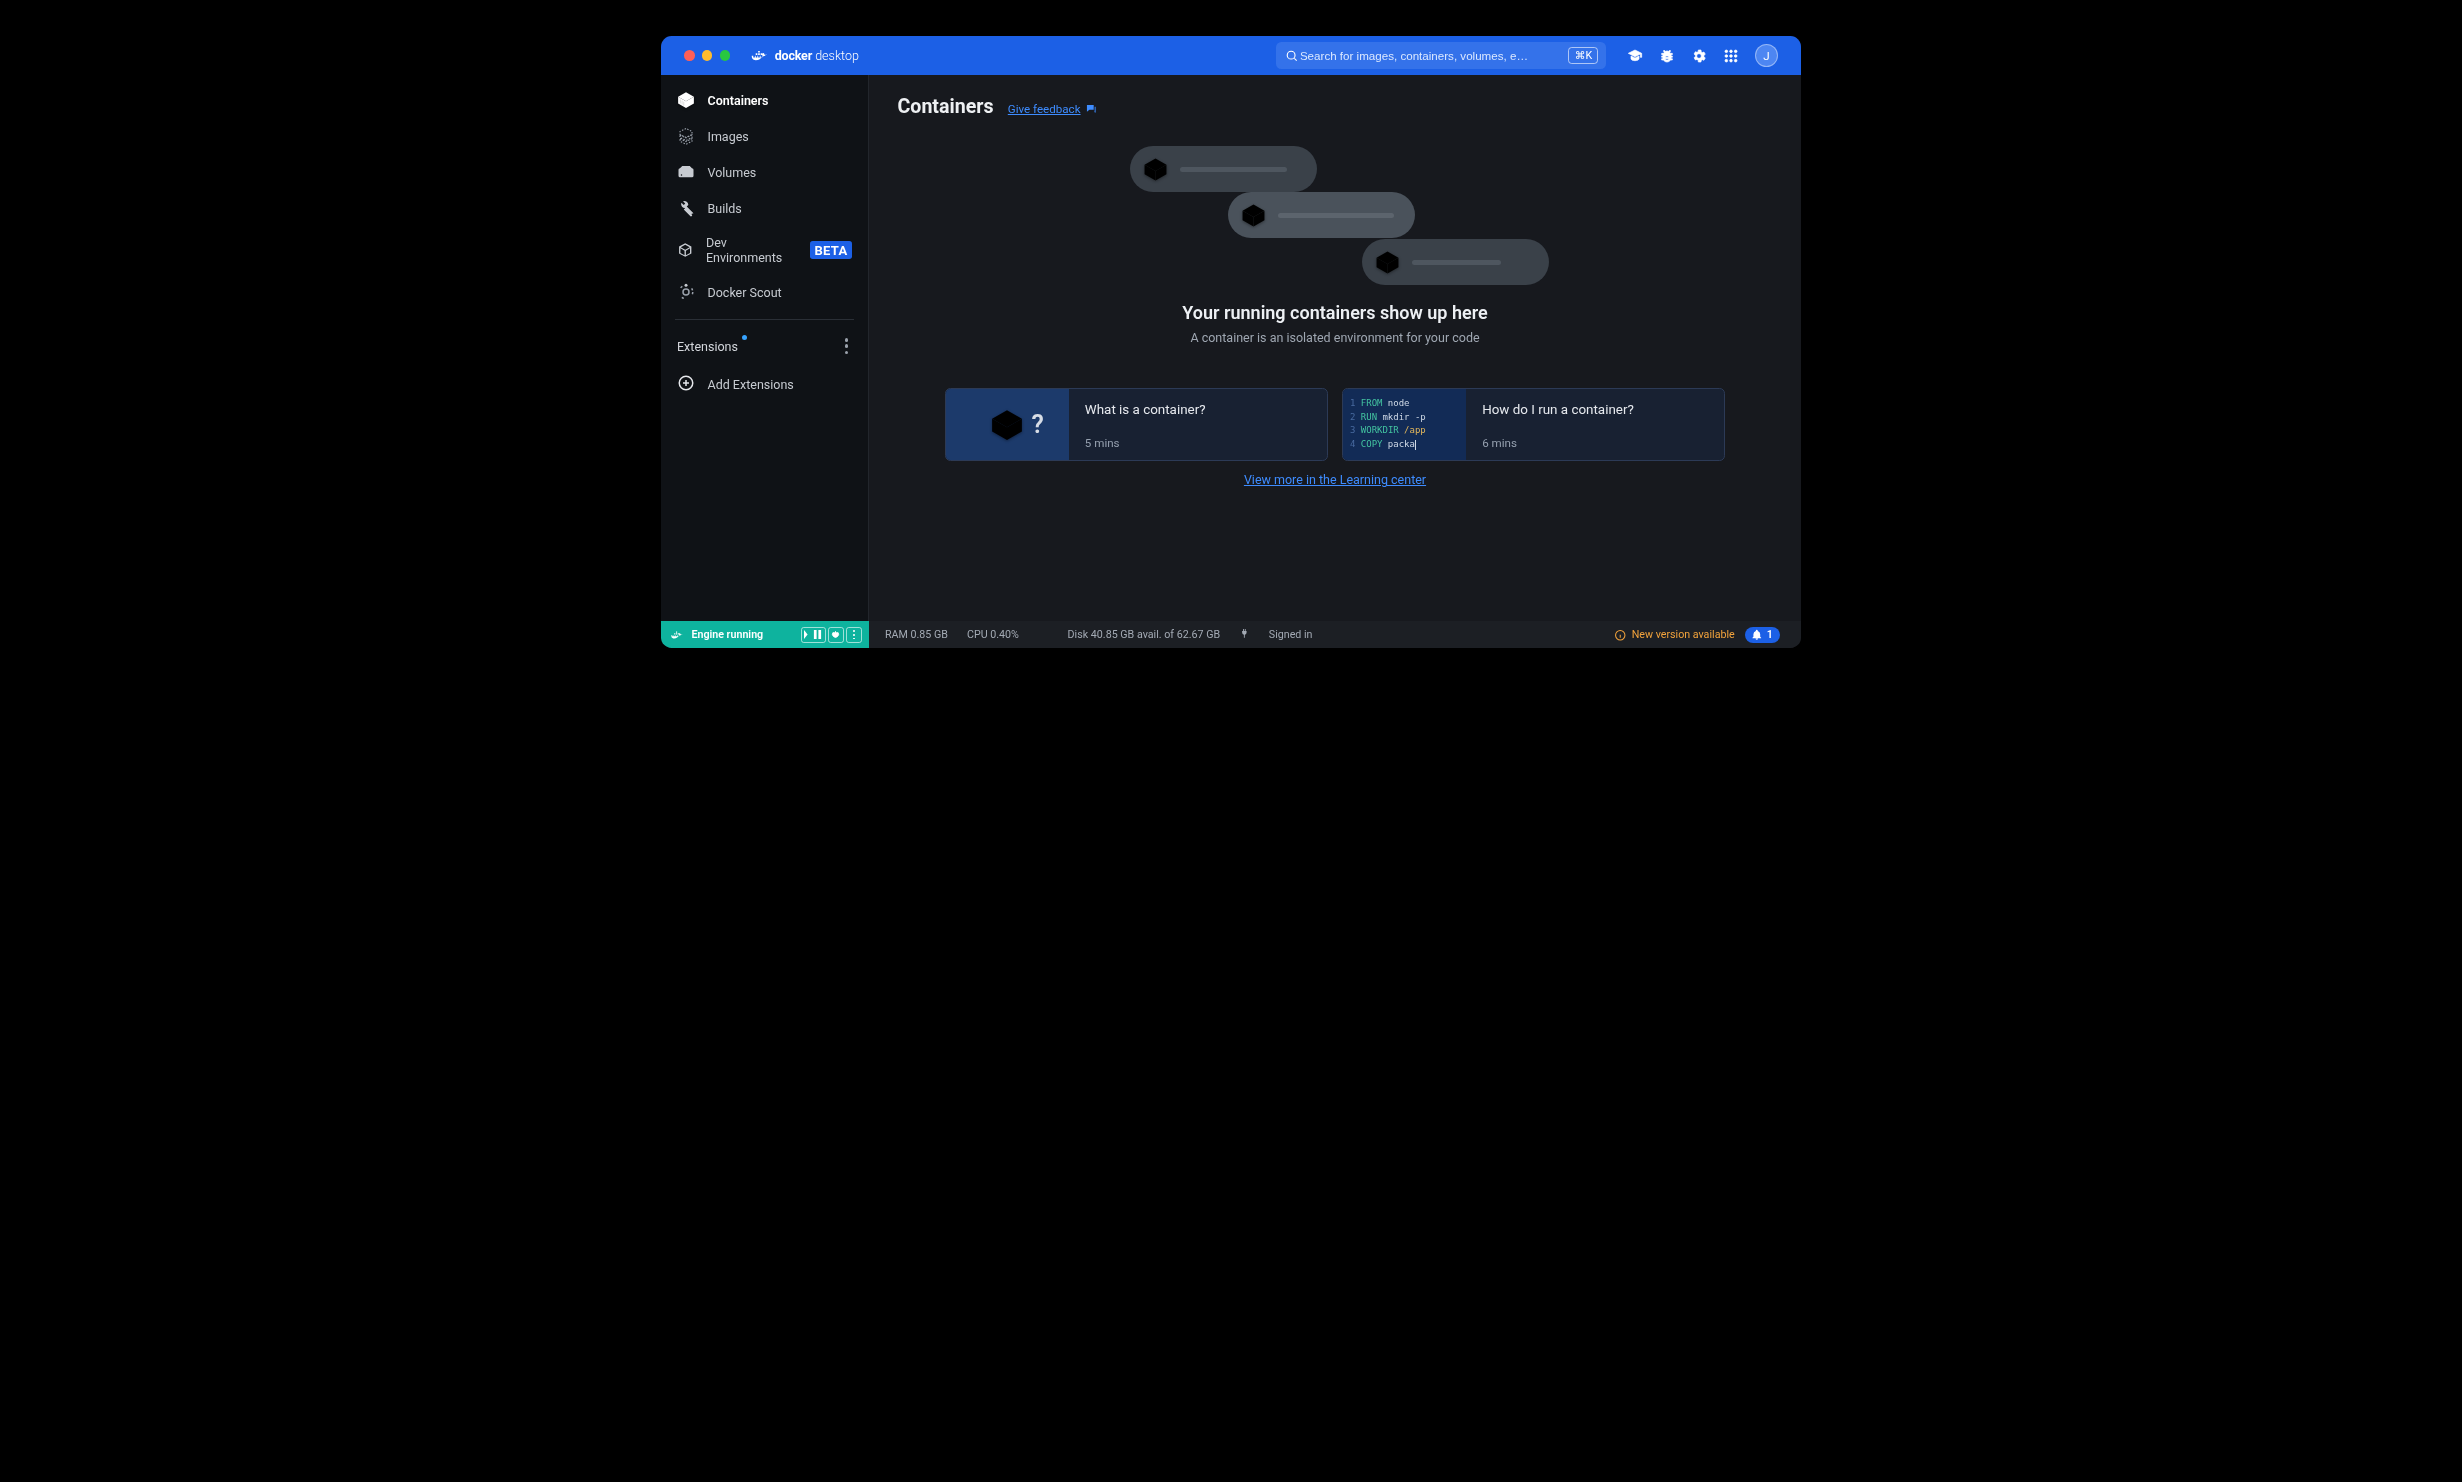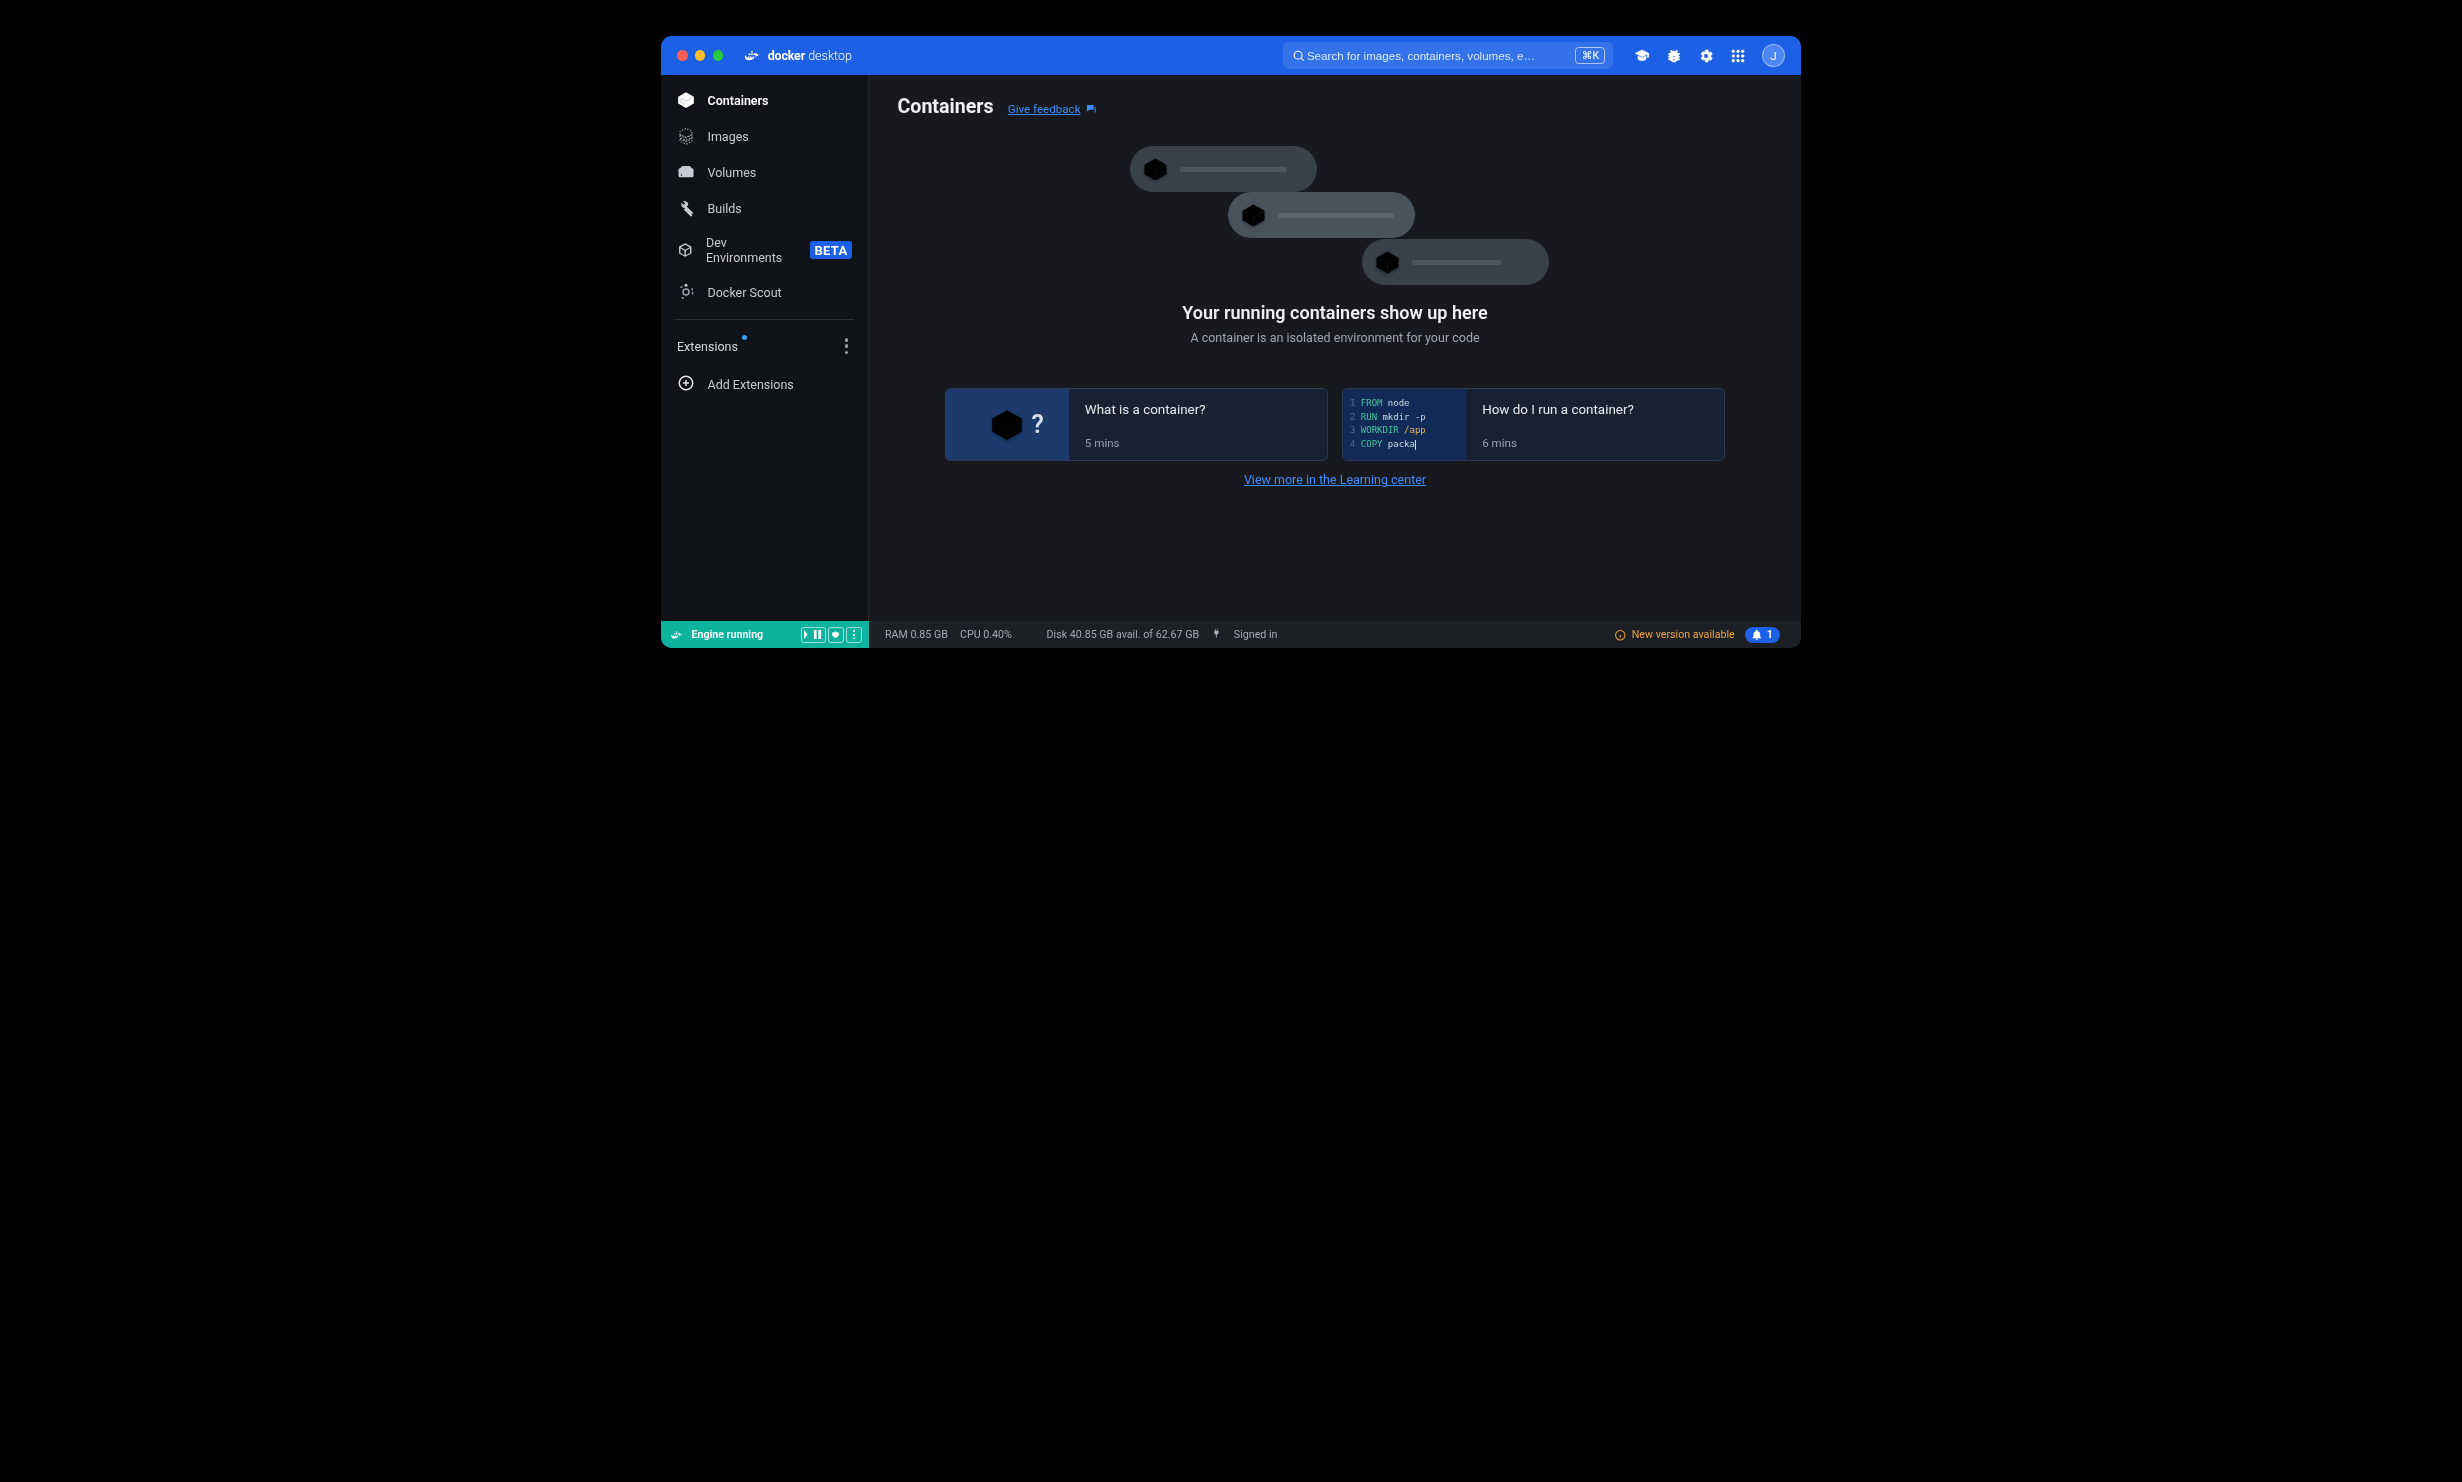--- a/index.html
+++ b/index.html
@@ -21,21 +21,21 @@
     box-shadow: 0 22px 53px rgba(0,0,0,0.6);
     display: flex;
     flex-direction: column;
   }
   
   .titlebar {
     background: #1c60e6;
     height: 39px;
     display: flex;
     align-items: center;
-    padding: 0 16px;
+    padding: 0 23px;
     gap: 12.5px;
   }
   .traffic-lights { display: flex; gap: 7.1px; margin-right: 7.1px; }
   .tl { width: 10.7px; height: 10.7px; border-radius: 50%; }
   .tl.red { background: #ff5f57; }
   .tl.yellow { background: #febc2e; }
   .tl.green { background: #28c840; }
   .logo { display: flex; align-items: center; gap: 5.3px; color: #fff; font-weight: 600; }
   .logo svg { width: 19.6px; height: 19.6px; fill: #fff; }
   .logo .brandA { font-weight: 700; letter-spacing: -0.2px; }
@@ -192,21 +192,21 @@
   .sb-engine svg { width: 14.3px; height: 14.3px; fill: #fff; }
   .sb-btn-grp { display: flex; margin-left: auto; gap: 1.8px; }
   .sb-btn {
     border: 0.9px solid rgba(255,255,255,0.6);
     border-radius: 2.7px; height: 16px; display: flex; align-items: center;
     justify-content: center; padding: 0 2.7px; cursor: pointer; min-width:16px;
   }
   .sb-btn svg { width: 9px; height: 9px; fill: #fff; }
   .sb-btn.dots { flex-direction: column; gap: 1.8px; padding: 0 4.5px; }
   .sb-btn.dots span { width:1.8px;height:1.8px;border-radius:50%;background:#fff; }
-  .sb-stats { display: flex; gap: 12px; padding: 0 16px; align-items: center; height:100%; }
+  .sb-stats { display: flex; gap: 19px; padding: 0 16px; align-items: center; height:100%; }
   .sb-stats .sep { width: 10.7px; }
   .sb-right { margin-left: auto; display: flex; align-items: center; gap: 10.7px; padding-right: 21px; }
   .nv { color: #f2a33c; display: flex; align-items: center; gap: 5.3px; }
   .nv svg { width: 12.5px; height: 12.5px; fill: none; stroke: #f2a33c; stroke-width: 2; }
   .notif-pill {
     background: #1c60e6; color: #fff; border-radius: 890px;
     padding: 1.8px 7.1px 1.8px 5.3px; display: flex; align-items: center; gap: 4.5px;
     font-size: 10.7px; font-weight: 600;
   }
   .notif-pill svg { width: 11.6px; height: 11.6px; fill: #fff; }

